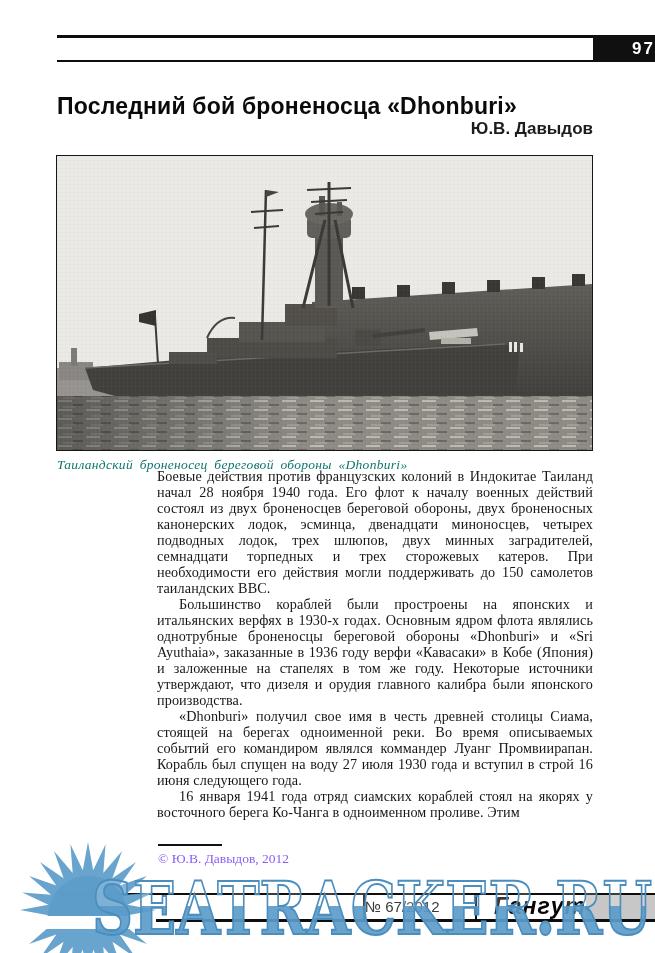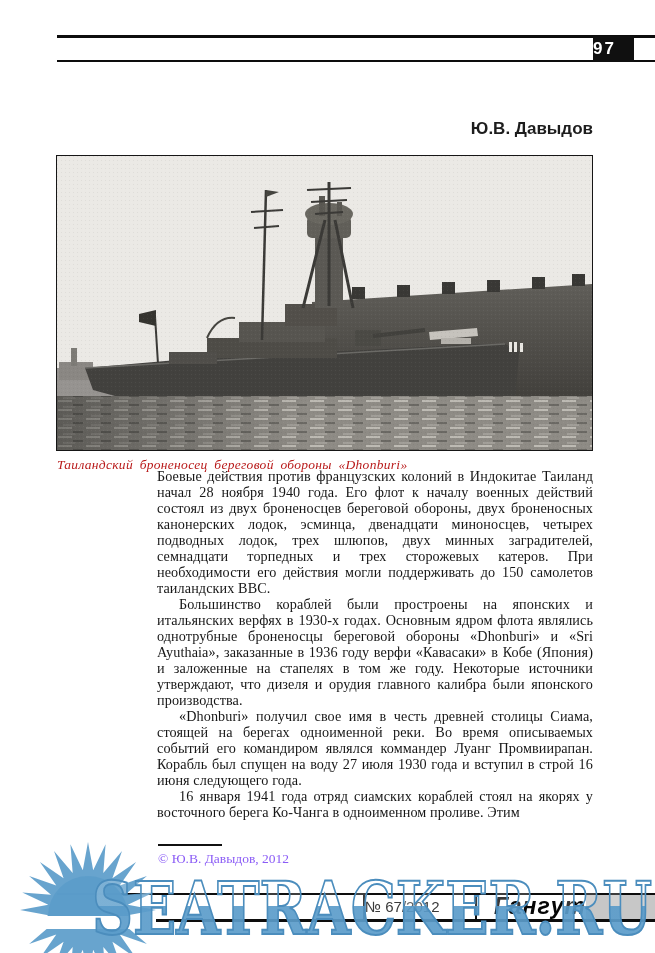--- a/index.html
+++ b/index.html
@@ -2,35 +2,35 @@
 <html><head>
 <meta charset="utf-8">
 <style>
   html,body{margin:0;padding:0;background:#d8d8d8;}
   .page{position:relative;width:655px;height:953px;background:#ffffff;margin:0 auto;
         overflow:hidden;font-family:"Liberation Serif",serif;color:#141414;}
   .abs{position:absolute;}
 
   
   .rule{background:#0d0d0d;}
-  .page-num{left:593px;top:36px;width:41px;height:26px;background:#101010;
-            display:flex;align-items:center;justify-content:flex-start;
+  .page-num{left:593px;top:36px;width:62px;height:26px;background:#101010;
+            display:flex;align-items:center;justify-content:flex-end;
             font-family:"Liberation Sans",sans-serif;font-weight:bold;font-size:17px;
             color:#ffffff;letter-spacing:2px;}
   .title{left:57px;top:78px;width:536px;font-family:"Liberation Sans",sans-serif;
          font-weight:bold;font-size:23px;color:#0a0a0a;letter-spacing:.2px;}
   .author{left:57px;top:119px;width:536px;text-align:right;
           font-family:"Liberation Sans",sans-serif;font-size:17px;color:#1d1d1d;font-weight:bold;}
 
   
   .photo{left:56px;top:155px;width:537px;height:296px;border:1px solid #161616;
          box-sizing:border-box;background:#ebe9e5;}
   .photo svg{display:block;width:100%;height:100%;}
   .caption{left:57px;top:457px;width:536px;font-style:italic;font-size:13.5px;
-           color:#b91c1c;word-spacing:3px;letter-spacing:.3px;}
+           color:#0f766e;word-spacing:3px;letter-spacing:.3px;}
 
   
   .bodytext{left:157px;top:468px;width:436px;font-size:14.2px;line-height:16px;
             text-align:justify;color:#161616;letter-spacing:.1px;}
   .bodytext p{margin:0;text-indent:22px;}
   .bodytext p:first-child{text-indent:0;}
 
   .footnote-rule{left:158px;top:844px;width:64px;height:2px;background:#111;}
   .copyright{left:158px;top:851px;font-size:13.5px;color:#8b5cf6;}
 
@@ -55,20 +55,21 @@
 <body>
 
 <div class="page">
 
   <div class="abs rule" style="left:57px;top:35px;width:598px;height:3px;"></div>
   <div class="abs rule" style="left:57px;top:60px;width:598px;height:2px;"></div>
   <div class="abs page-num">
     <span>97</span>
   </div>
 
+  <h1 class="abs title">Последний бой броненосца «Dhonburi»</h1>
   <div class="abs author">Ю.В. Давыдов</div>
 
   <div class="abs photo">
     <svg viewBox="0 0 535 294" preserveAspectRatio="none">
       <defs>
         <linearGradient id="wallG" x1="0" y1="0" x2="0" y2="1">
           <stop offset="0" stop-color="#605e59"></stop>
             <stop offset="1" stop-color="#403e3a"></stop>
         </linearGradient>
         <linearGradient id="seaShade" x1="0" y1="0" x2="1" y2="0">

